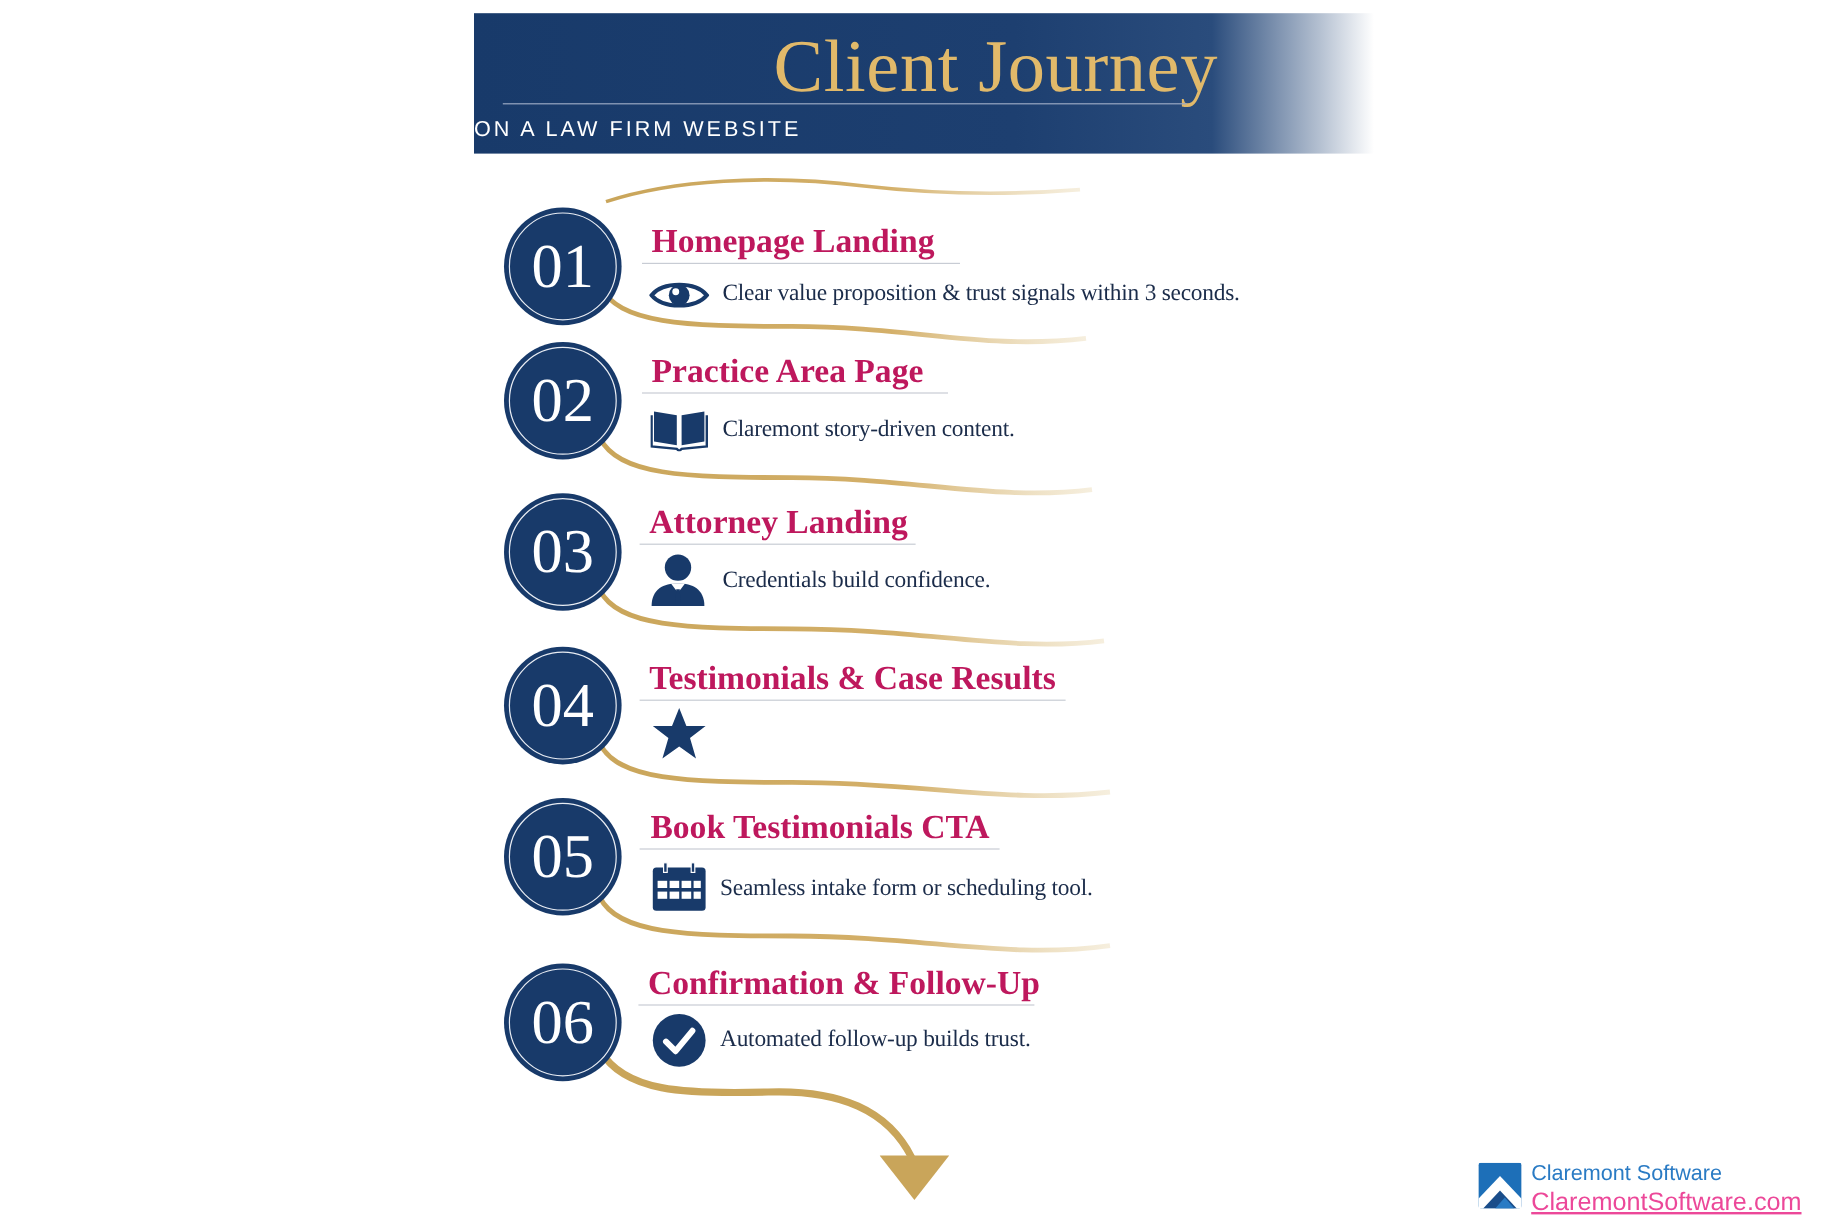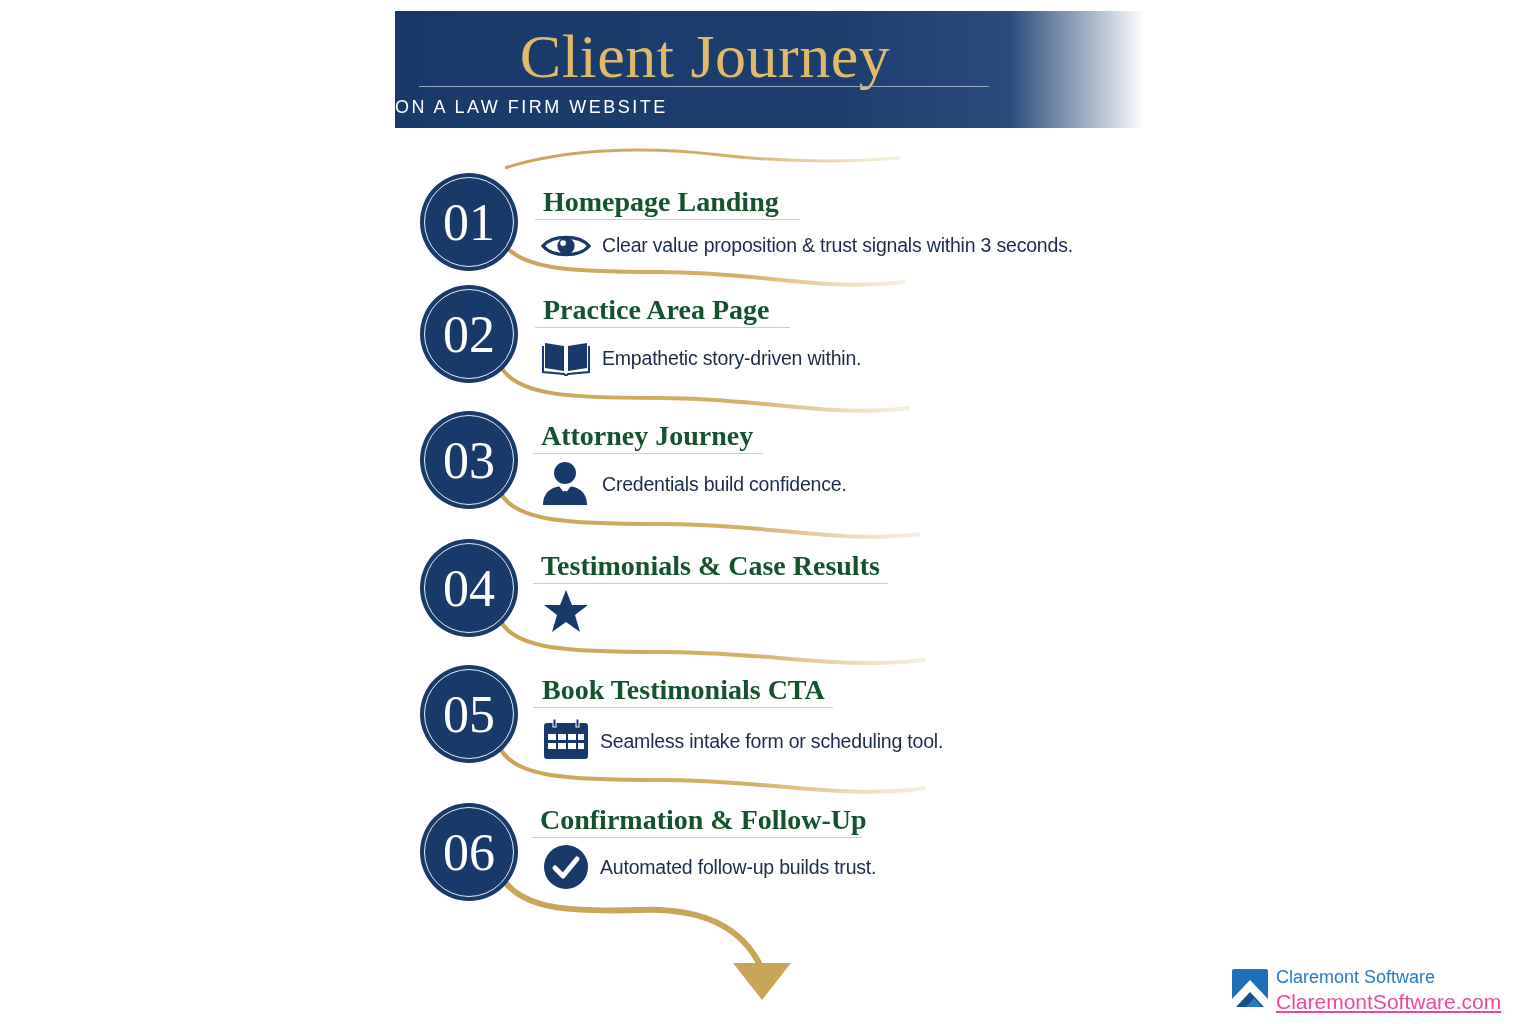--- a/index.html
+++ b/index.html
@@ -6,21 +6,21 @@
   body {
     width: 1536px; height: 1024px; background: #ffffff;
     position: relative; overflow: hidden;
     font-family: "Liberation Serif", "DejaVu Serif", serif;
   }
   .banner {
     position: absolute; left: 395px; top: 11px; width: 750px; height: 117px;
     background: linear-gradient(to right, #183a6a 0%, #1d3f70 60%, #2a4c7c 82%, rgba(42,76,124,0.35) 94%, rgba(255,255,255,0) 100%);
   }
   .banner-title {
-    position: absolute; left: 0; width: 620px; top: 10px; text-align: center;
+    position: absolute; left: 0; width: 620px; top: 10px; text-align: right;
     color: #e1b96a; font-size: 62px; line-height: 70px;
     font-family: "Liberation Serif", "DejaVu Serif", serif;
     letter-spacing: 0.5px;
   }
   .banner-rule {
     position: absolute; left: 24px; top: 75px; width: 570px; height: 1px;
     background: #9aa9c2;
   }
   .banner-sub {
     position: absolute; left: 0; width: 600px; top: 86px; text-align: left;
@@ -37,28 +37,28 @@
   }
   .num-circle::before {
     content: ""; position: absolute; inset: 3px; border-radius: 50%;
     border: 1.5px solid #e8ecf3;
   }
   .num-text {
     color: #ffffff; font-size: 52px; font-family: "Liberation Serif", "DejaVu Serif", serif;
     line-height: 1; position: relative; top: 1px;
   }
   .step-title {
-    position: absolute; color: #14532d; font-size: 28px; font-weight: bold;
+    position: absolute; color: #be185d; font-size: 28px; font-weight: bold;
     font-family: "Liberation Serif", "DejaVu Serif", serif; white-space: nowrap;
   }
   .step-rule { position: absolute; height: 1px; background: #c8ccd4; }
   .step-icon { position: absolute; width: 50px; height: 40px; display: flex; align-items: center; justify-content: center; }
   .step-desc {
     position: absolute; color: #1b2c4a; font-size: 19.5px;
-    font-family: Liberation Sans, sans-serif; white-space: nowrap;
+    font-family: Liberation Serif, serif; white-space: nowrap;
     letter-spacing: -0.2px;
   }
   .brand { position: absolute; left: 1232px; top: 967px; width: 225px; height: 46px; }
   .brand-logo { position: absolute; left: 0; top: 2px; width: 36px; height: 38px; }
   .brand-name {
     position: absolute; left: 44px; top: 0px; color: #2a7bc4; font-size: 18px;
     font-family: "Liberation Sans", "DejaVu Sans", sans-serif; white-space: nowrap;
   }
   .brand-url {
     position: absolute; left: 44px; top: 23px; color: #ec4899; font-size: 21px;
@@ -121,28 +121,28 @@
   </div>
   <div class="step-title" style="left:543px;top:10px;">Practice Area Page</div>
   <div class="step-rule" style="left:535px;top:43px;width:255px;"></div>
   <div class="step-icon" style="left:541px;top:54px;">
     <svg width="48" height="36" viewBox="0 0 48 36">
       <path d="M3 3 L22 6 L22 31 L3 28 Z" fill="#183a6a"></path>
       <path d="M45 3 L26 6 L26 31 L45 28 Z" fill="#183a6a"></path>
       <path d="M1 6 L1 32 L22 34 L24 36 L26 34 L47 32 L47 6" fill="none" stroke="#183a6a" stroke-width="2"></path>
     </svg>
   </div>
-  <div class="step-desc" style="left:602px;top:63px;">Empathetic story-driven within.</div>
+  <div class="step-desc" style="left:602px;top:63px;">Claremont story-driven content.</div>
 </div>
 
 <div class="step" style="top:410px;">
   <div class="num-circle" style="top:2px;">
     <span class="num-text">03</span>
   </div>
-  <div class="step-title" style="left:541px;top:10px;">Attorney Journey</div>
+  <div class="step-title" style="left:541px;top:10px;">Attorney Landing</div>
   <div class="step-rule" style="left:533px;top:43px;width:230px;"></div>
   <div class="step-icon" style="left:540px;top:50px;height:46px;">
     <svg width="48" height="44" viewBox="0 0 48 44">
       <circle cx="24" cy="12" r="11" fill="#183a6a"></circle>
       <path d="M2 44 C 2 30, 12 25, 24 25 C 36 25, 46 30, 46 44 Z" fill="#183a6a"></path>
       <path d="M18 25 L24 33 L30 25 Z" fill="#ffffff"></path>
       <path d="M22.5 30 L25.5 30 L26 42 L22 42 Z" fill="#183a6a"></path>
     </svg>
   </div>
   <div class="step-desc" style="left:602px;top:63px;">Credentials build confidence.</div>

